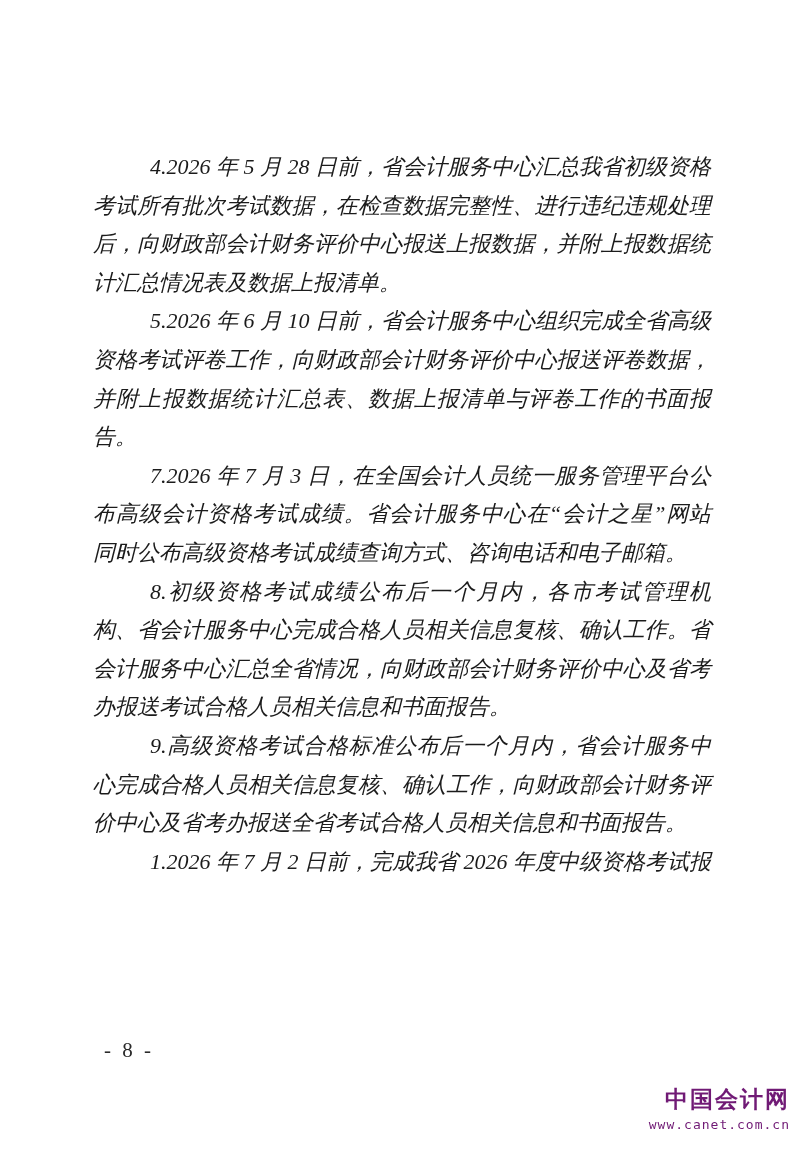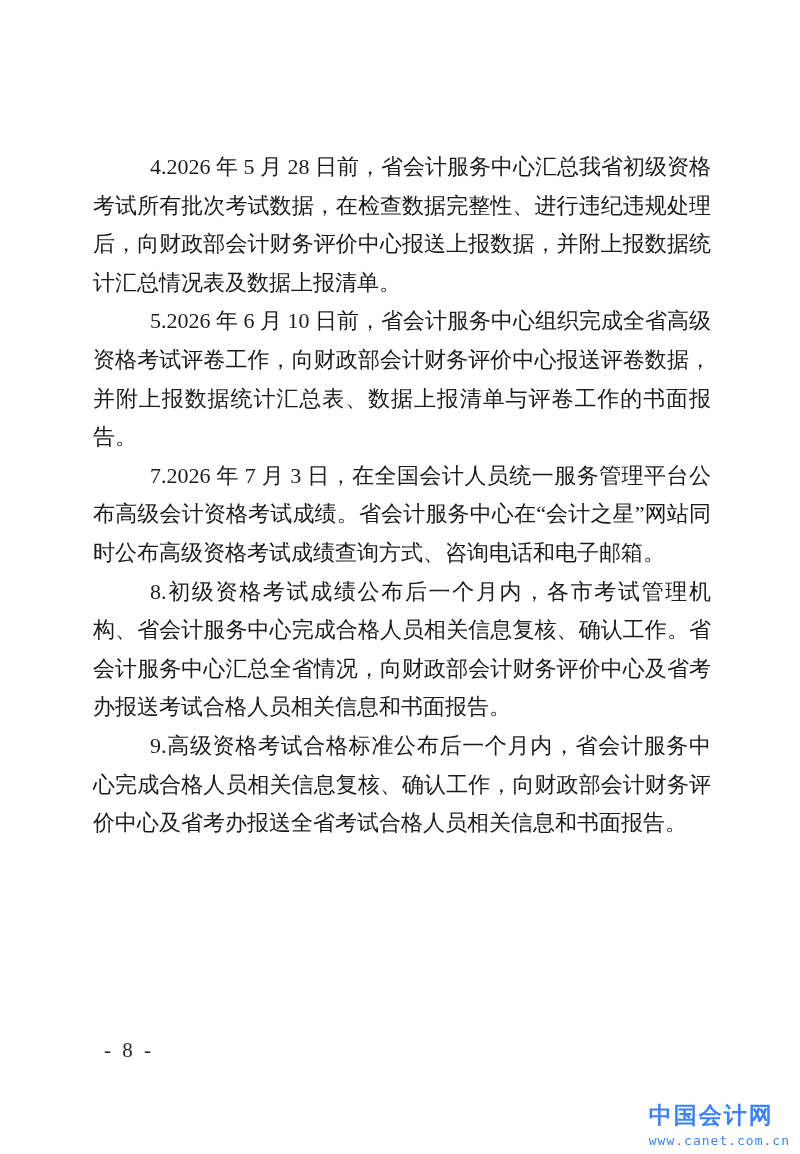--- a/index.html
+++ b/index.html
@@ -27,35 +27,36 @@
     font-size: 22px;
     line-height: 38.6px;
     color: #1b1b1b;
     text-align: justify;
     text-justify: inter-ideograph;
   }
   .content p {
     margin: 0;
     padding: 0;
     text-indent: 57px;
+    font-style: italic;
   }
   .page-number {
     position: absolute;
     left: 104px;
     top: 1038px;
     font-size: 21px;
     letter-spacing: 3px;
     color: #2a2a2a;
   }
   .watermark {
     position: absolute;
     right: 10px;
-    bottom: 6px;
-    text-align: left;
-    color: #3b82f6;
+    bottom: 22px;
+    text-align: right;
+    color: #701a75;
     line-height: 1.05;
   }
   .wm-title {
     font-size: 23px;
     font-weight: bold;
     letter-spacing: 2px;
     font-family: "Liberation Sans", "DejaVu Sans", sans-serif;
   }
   .wm-url {
     font-size: 13px;
@@ -68,20 +69,21 @@
 <body>
 
 <div class="page">
 
   <div class="content">
     <p>4.2026 年 5 月 28 日前，省会计服务中心汇总我省初级资格考试所有批次考试数据，在检查数据完整性、进行违纪违规处理后，向财政部会计财务评价中心报送上报数据，并附上报数据统计汇总情况表及数据上报清单。</p>
     <p>5.2026 年 6 月 10 日前，省会计服务中心组织完成全省高级资格考试评卷工作，向财政部会计财务评价中心报送评卷数据，并附上报数据统计汇总表、数据上报清单与评卷工作的书面报告。</p>
     <p>7.2026 年 7 月 3 日，在全国会计人员统一服务管理平台公布高级会计资格考试成绩。省会计服务中心在“会计之星”网站同时公布高级资格考试成绩查询方式、咨询电话和电子邮箱。</p>
     <p>8.初级资格考试成绩公布后一个月内，各市考试管理机构、省会计服务中心完成合格人员相关信息复核、确认工作。省会计服务中心汇总全省情况，向财政部会计财务评价中心及省考办报送考试合格人员相关信息和书面报告。</p>
     <p>9.高级资格考试合格标准公布后一个月内，省会计服务中心完成合格人员相关信息复核、确认工作，向财政部会计财务评价中心及省考办报送全省考试合格人员相关信息和书面报告。</p>
+    <p>1.2026 年 7 月 2 日前，完成我省 2026 年度中级资格考试报</p>
   </div>
 
   <div class="page-number">- 8 -</div>
 
   <div class="watermark">
     <div class="wm-title">中国会计网</div>
     <div class="wm-url">www.canet.com.cn</div>
   </div>
 
 </div>

